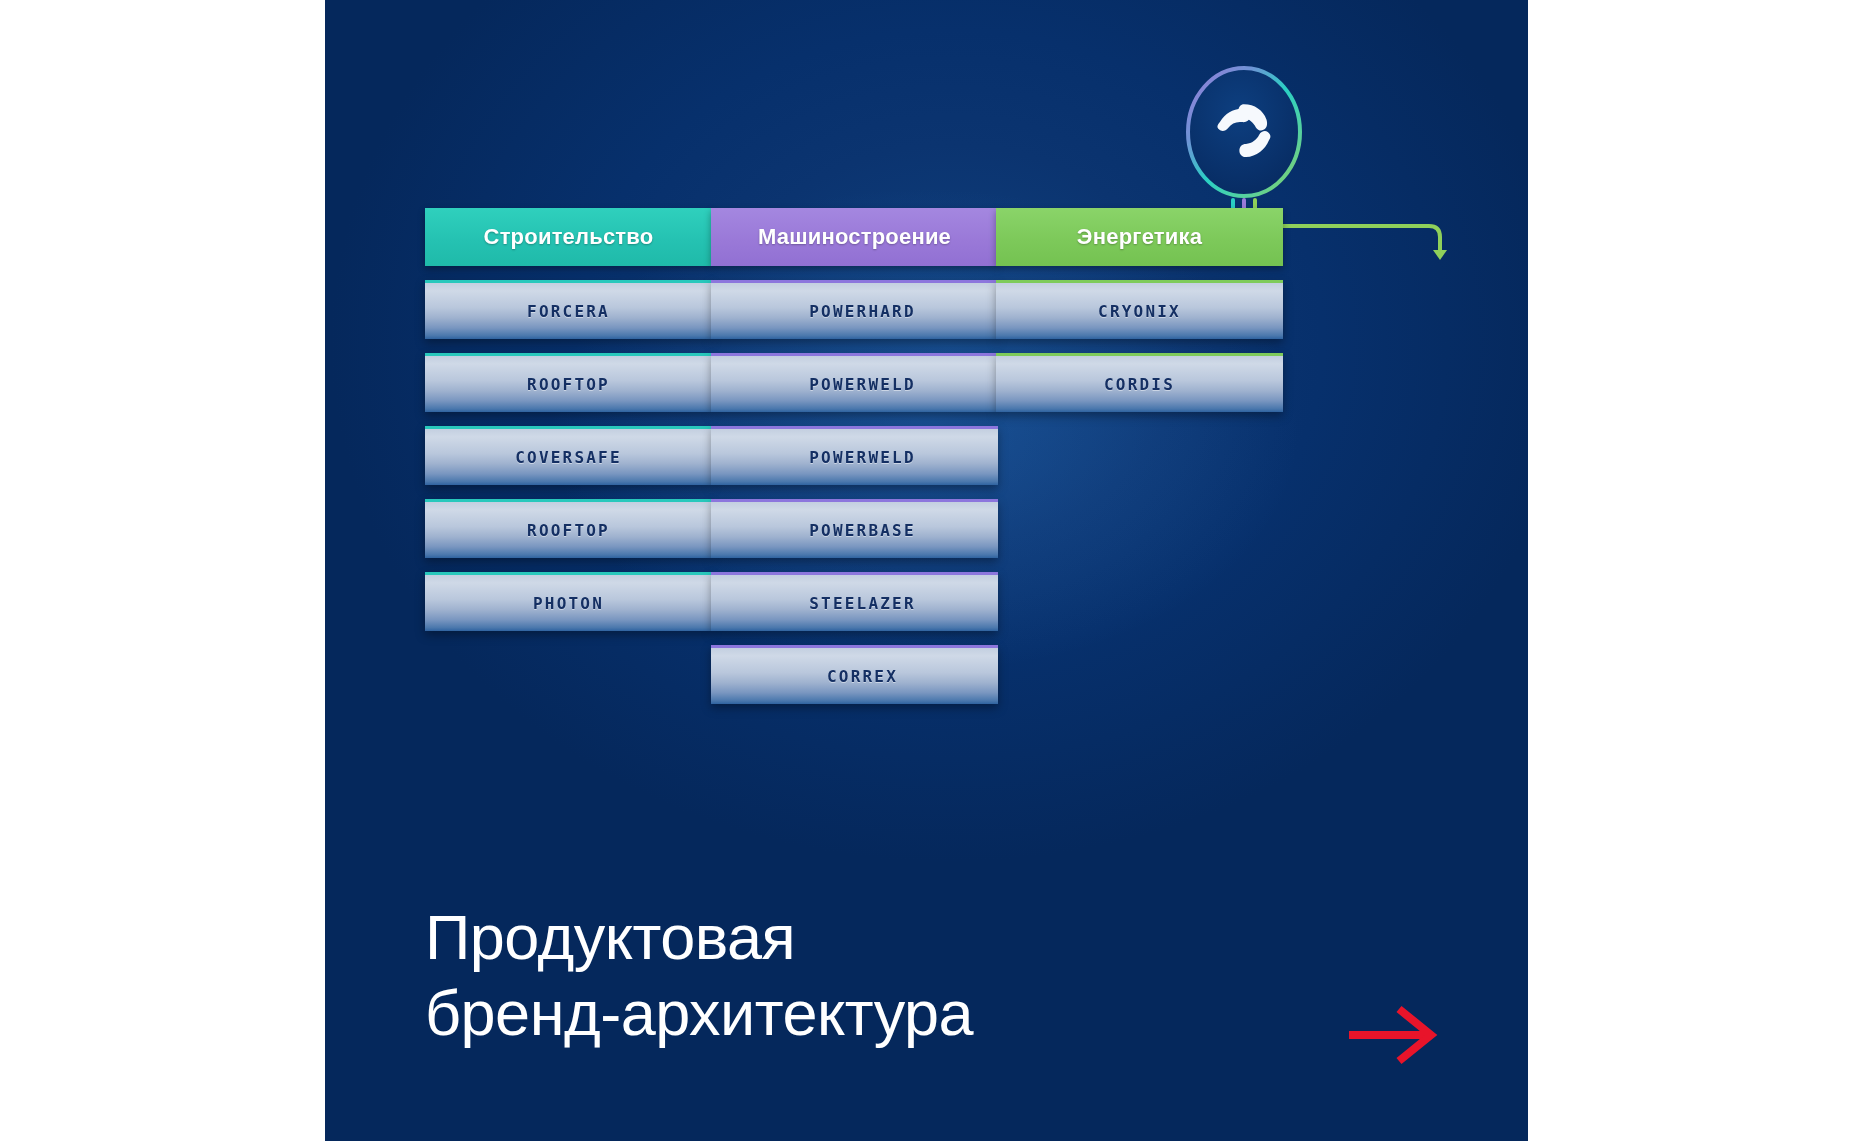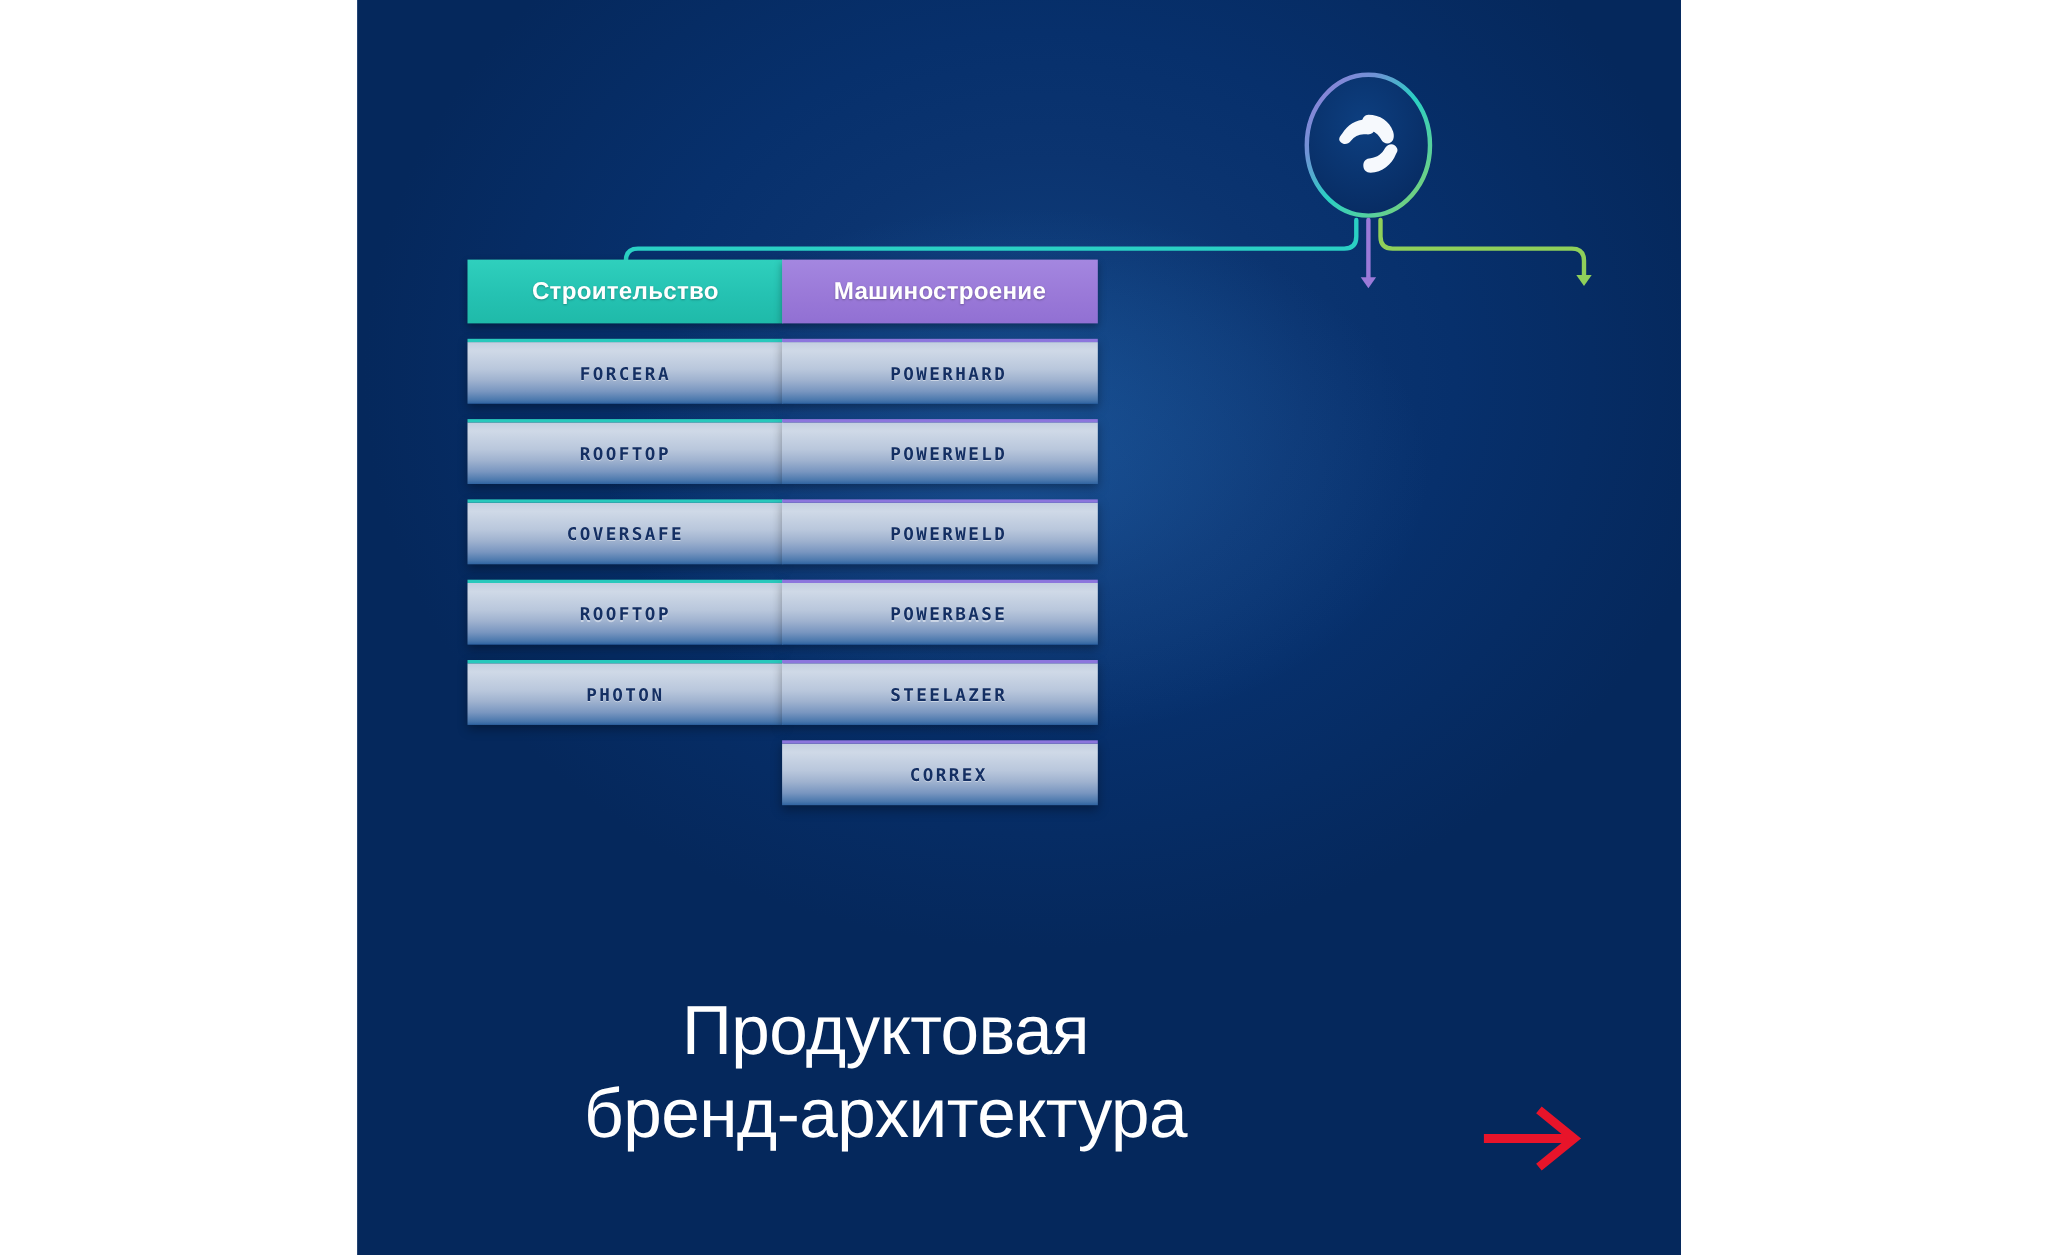--- a/index.html
+++ b/index.html
@@ -34,21 +34,21 @@
   }
   #logo-mark{
     position:absolute; left:50%; top:50%; transform:translate(-50%,-50%);
     width:66px;height:66px;
   }
 
   
   #connectors{position:absolute; left:0; top:0; width:1203px; height:320px; pointer-events:none;}
 
   
-  .col{position:absolute; top:236px; width:287px;text-align:center;}
+  .col{position:absolute; top:208px; width:287px;text-align:center;}
   #col0{left:100px;}
   #col1{left:386px;}
   #col2{left:671px;}
 
   .cat-head{
     position:relative;
     height:58px;
     display:flex;align-items:center;justify-content:center;
     color:#ffffff;
     font-size:22px;
@@ -98,21 +98,21 @@
   #title{
     position:absolute;
     left:100px; top:900px;
     width:760px;
     color:#ffffff;
     font-size:63px;
     font-weight:normal;
     line-height:1.20;
     letter-spacing:-0.5px;
   }
-  #title .ln{display:block;text-align:center;}
+  #title .ln{display:block;}
 
   
   #arrow{position:absolute; left:1020px; top:1000px; width:100px; height:70px;}
 </style>
 </head>
 <body>
 
 <div id="stage">
   <div id="panel">
 
@@ -196,20 +196,31 @@
           </div>
         <div class="card">
             <span class="card-label">STEELAZER</span>
           </div>
         <div class="card">
             <span class="card-label">CORREX</span>
           </div>
       </div>
     </div>
 
+    <div class="col" id="col2">
+      <div class="cat-head">Энергетика</div>
+      <div class="cards">
+        <div class="card">
+            <span class="card-label">CRYONIX</span>
+          </div>
+        <div class="card">
+            <span class="card-label">CORDIS</span>
+          </div>
+      </div>
+    </div>
 
     <div id="title">
       <span class="ln">Продуктовая</span>
       <span class="ln">бренд-архитектура</span>
     </div>
 
     <svg id="arrow" viewBox="0 0 100 70">
       <path d="M4 35 L86 35" fill="none" stroke="#e8142a" stroke-width="8" stroke-linecap="butt"></path>
       <path d="M54 9 L86 35 L54 61" fill="none" stroke="#e8142a" stroke-width="8" stroke-linecap="butt" stroke-linejoin="miter"></path>
     </svg>

